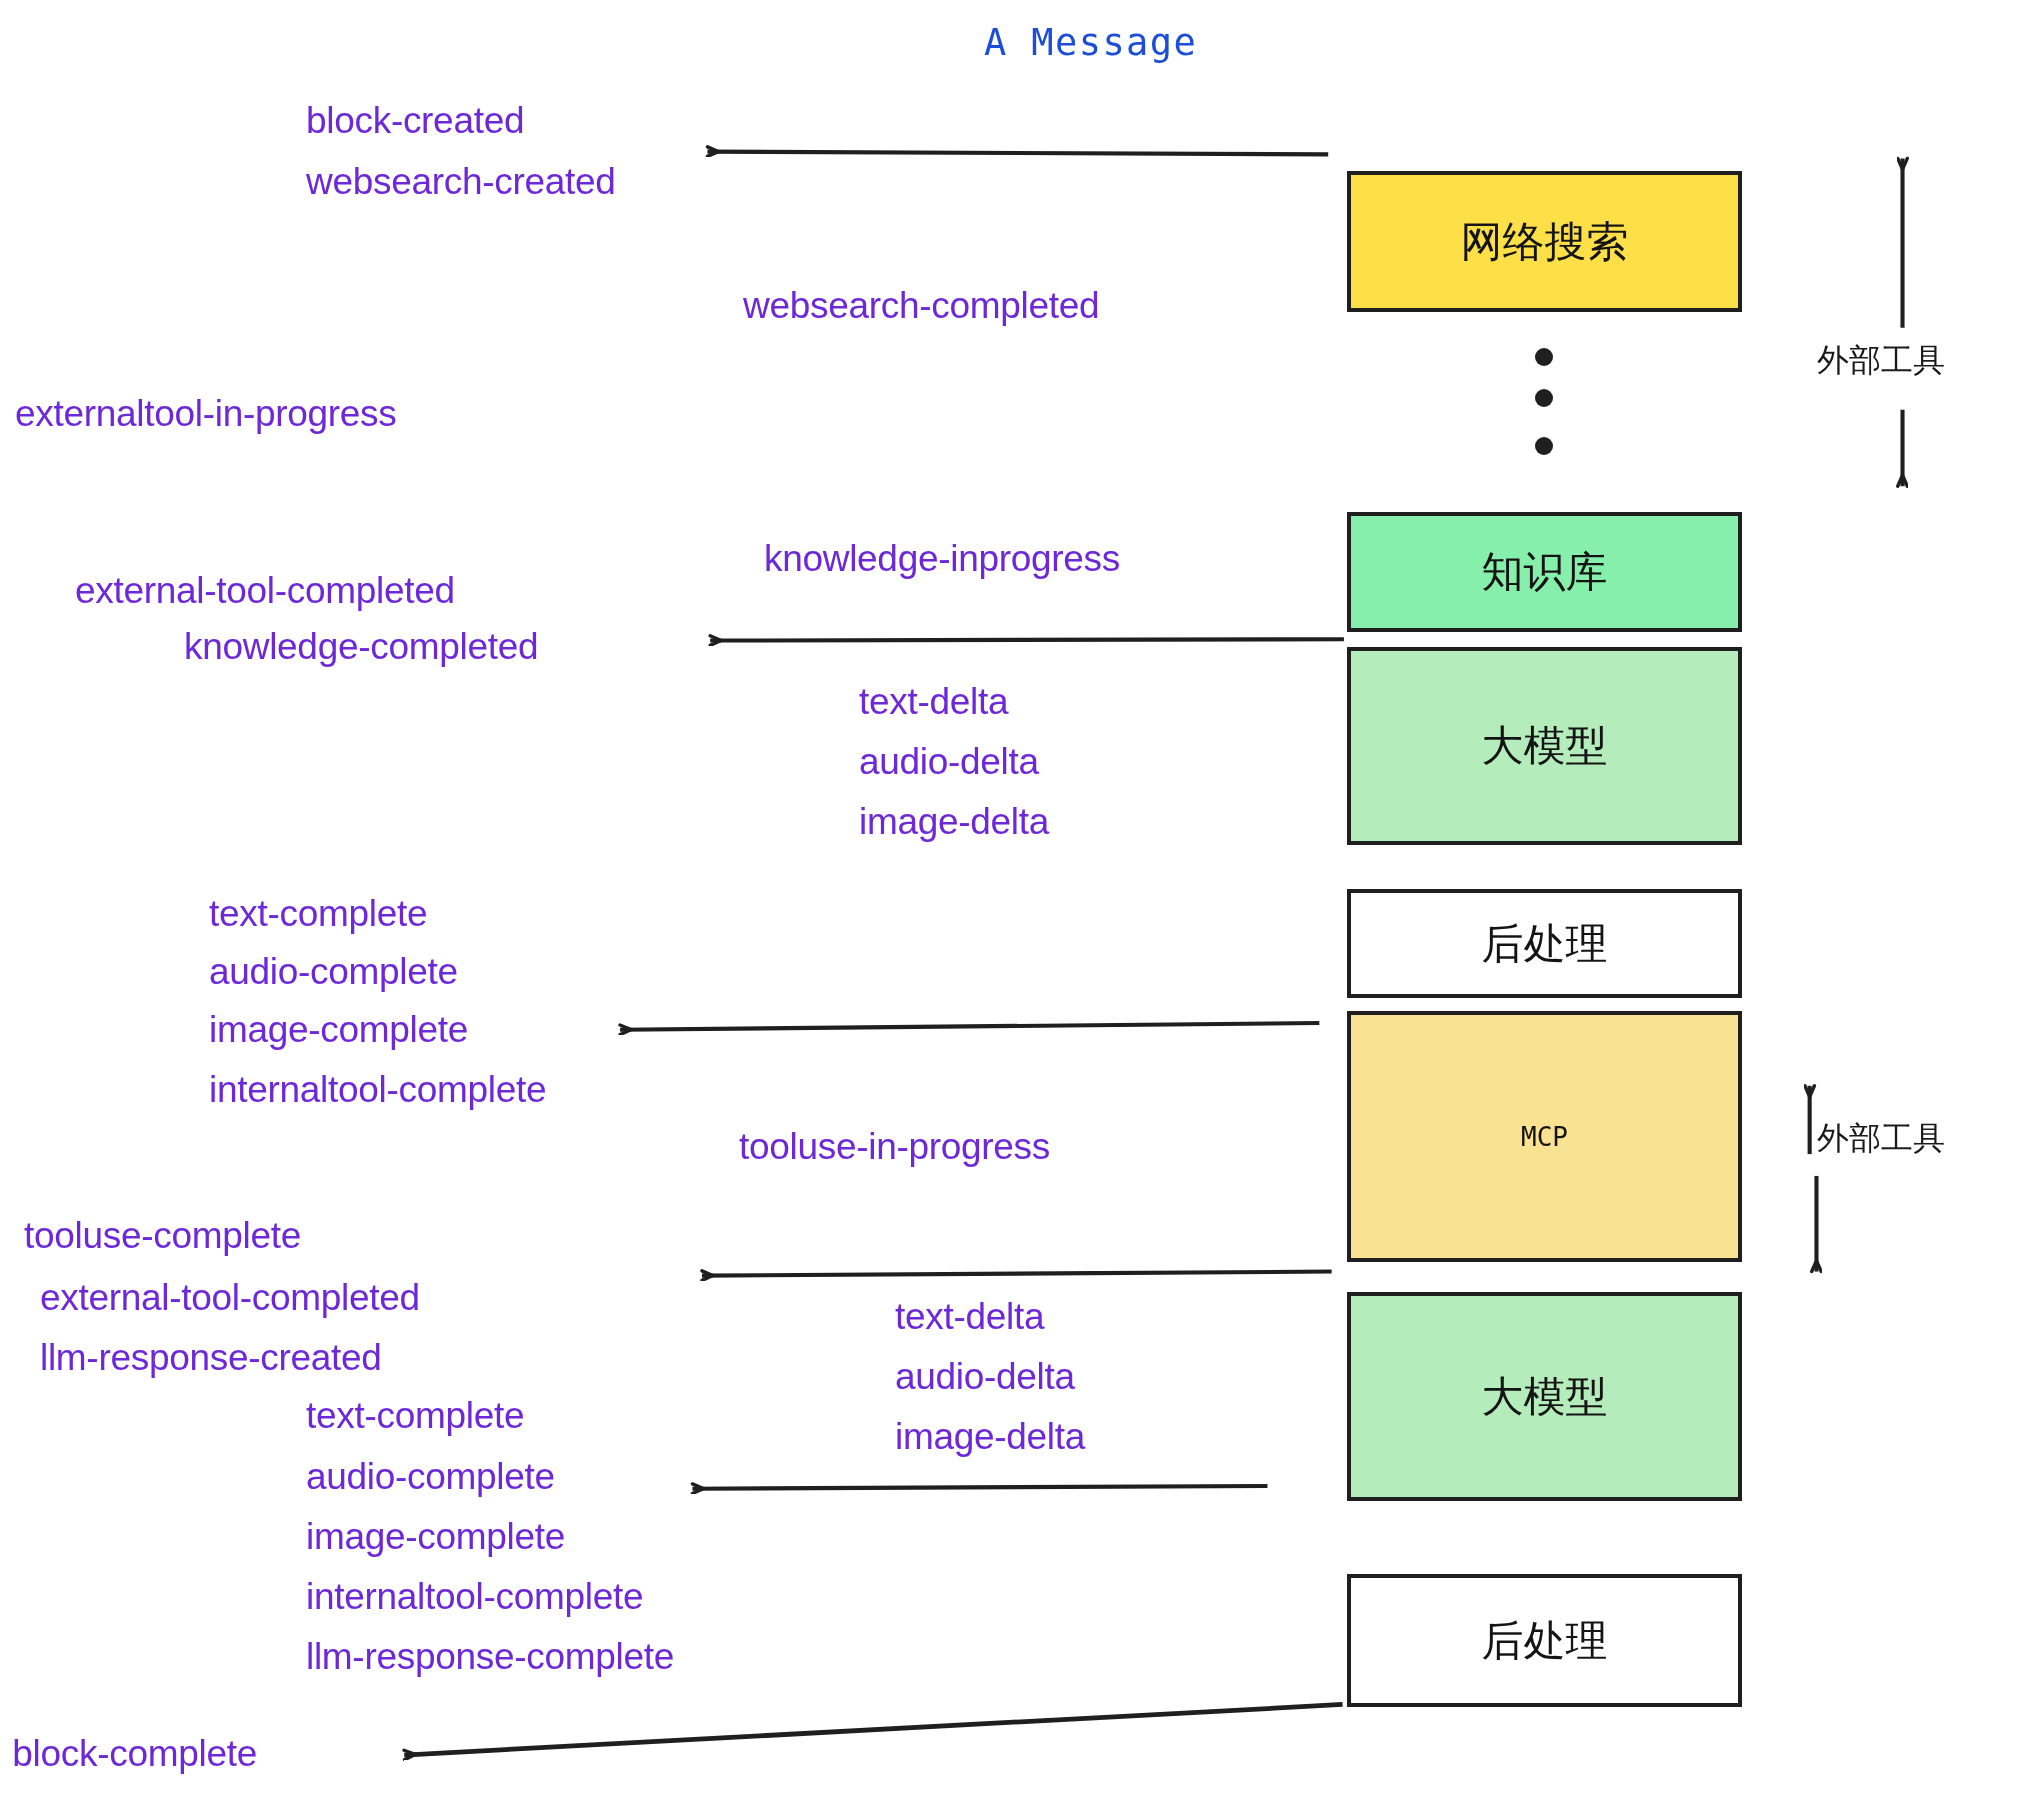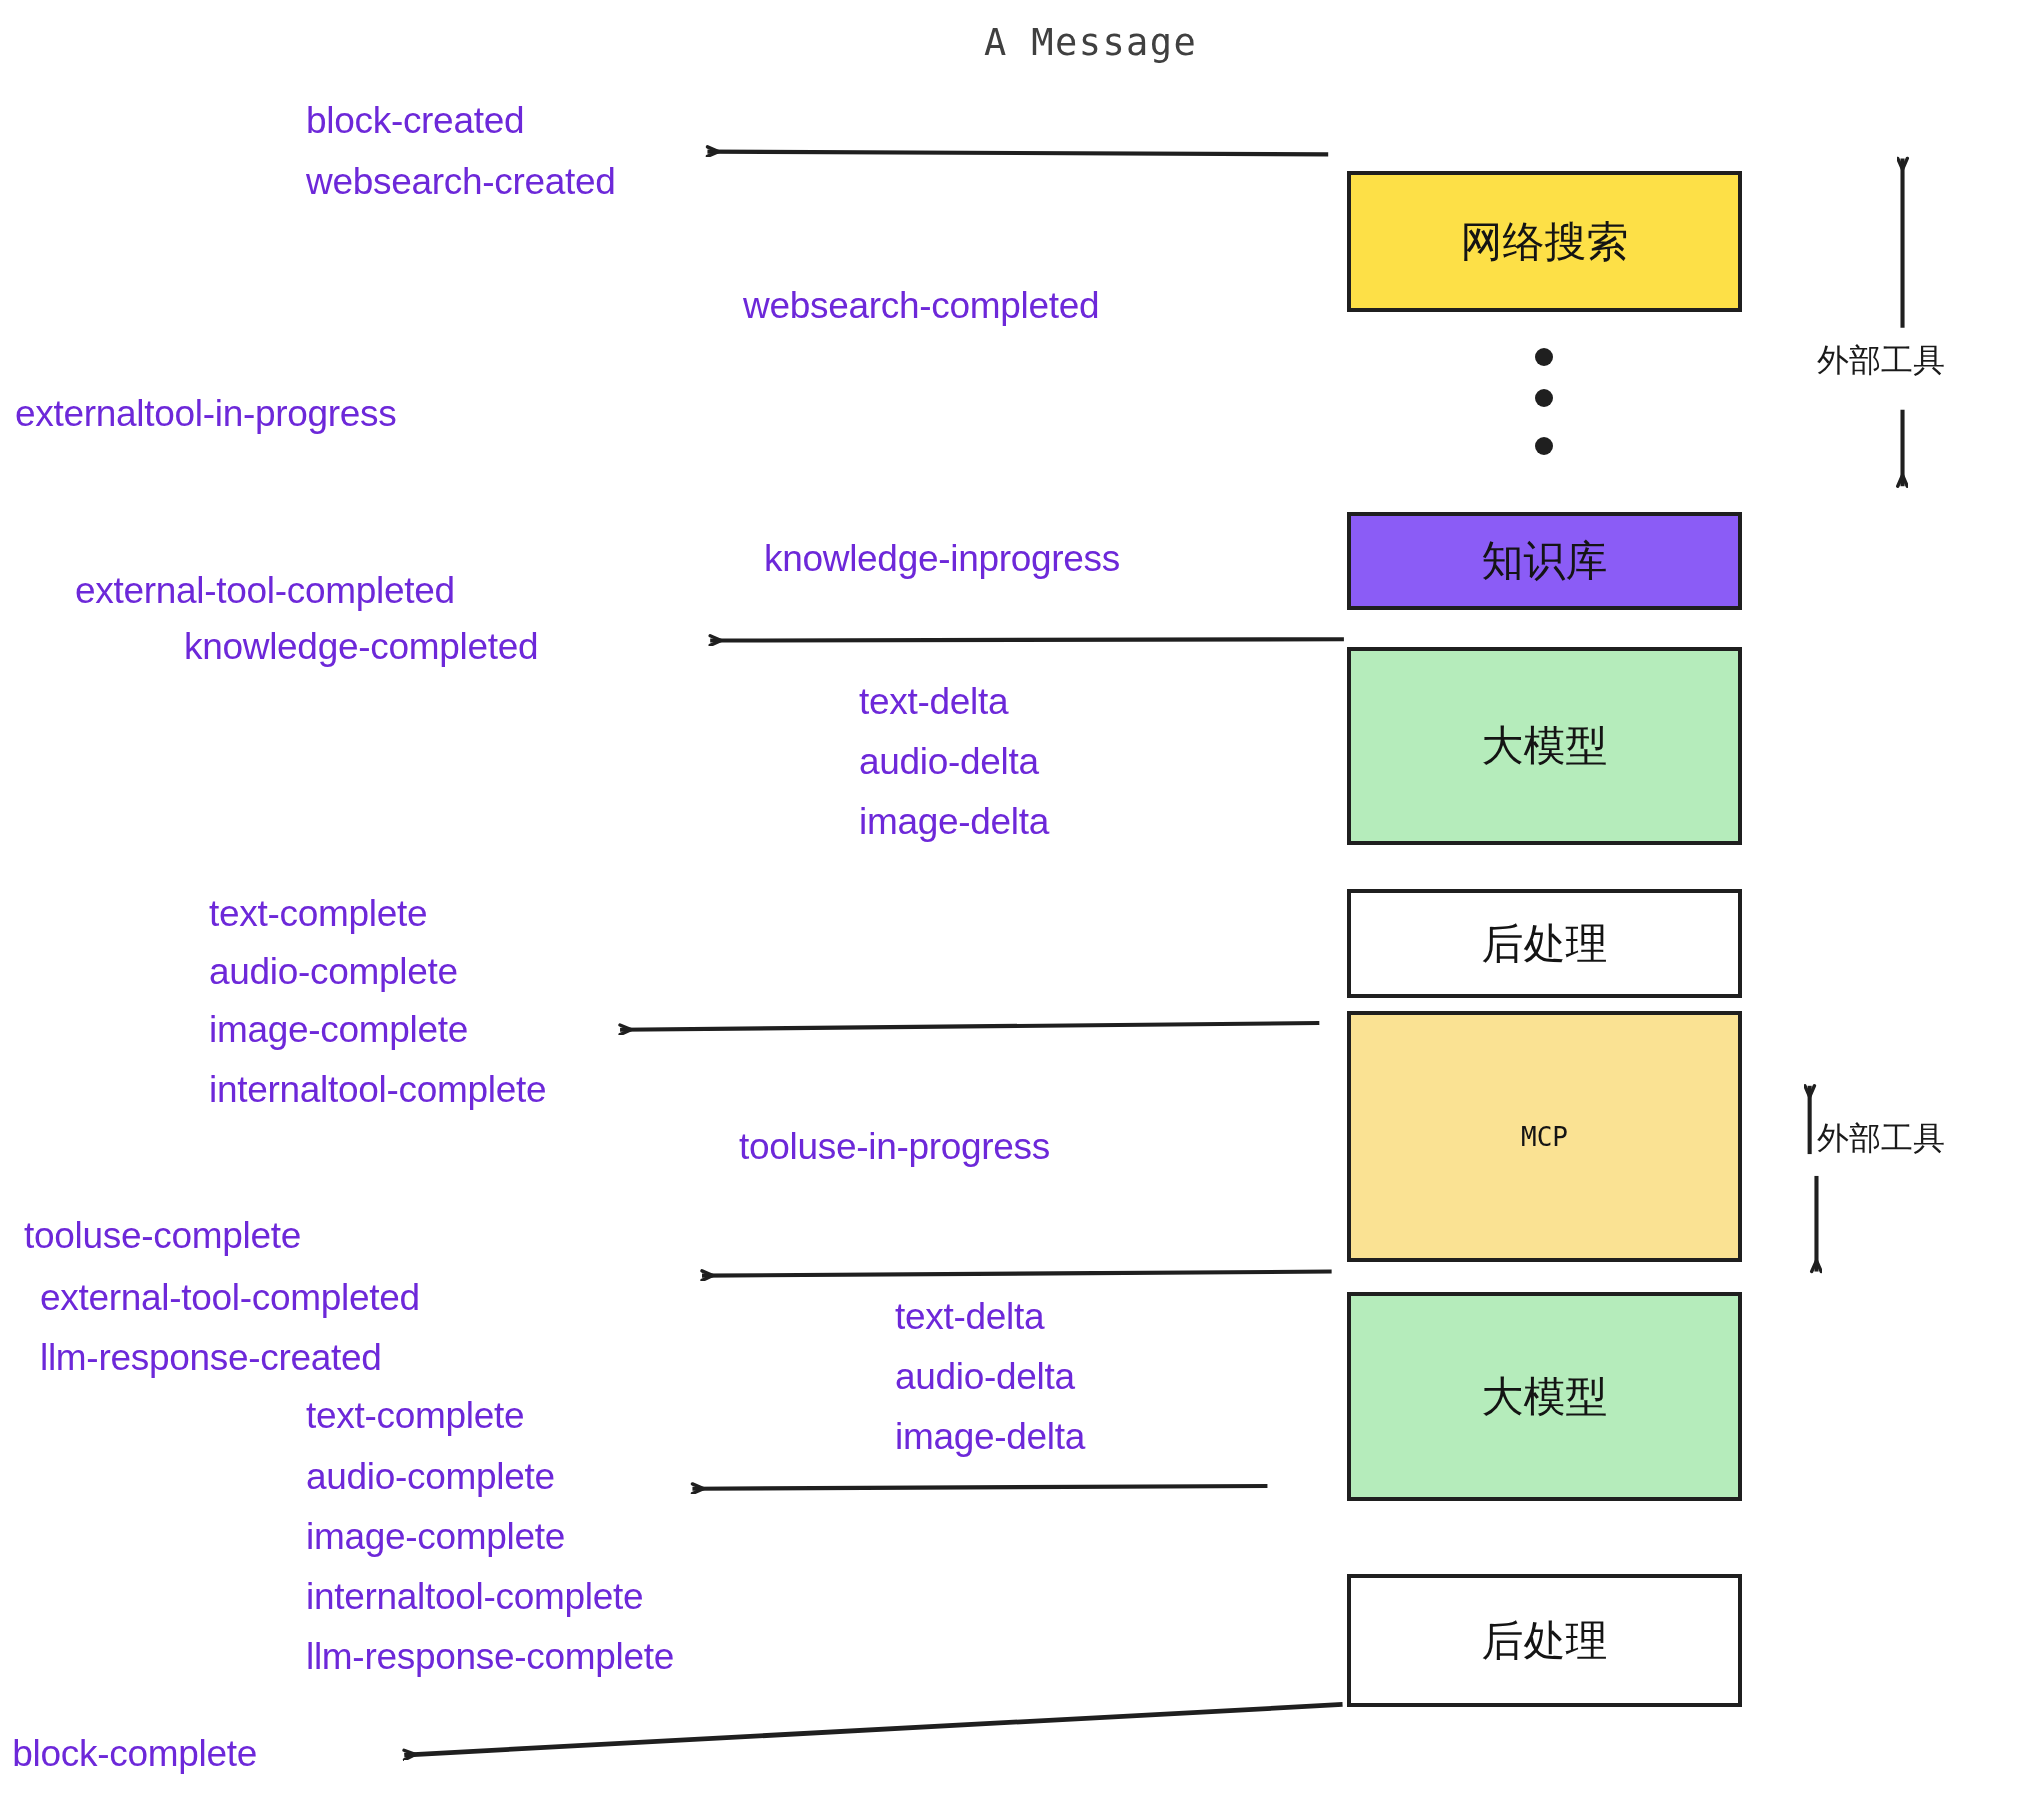--- a/index.html
+++ b/index.html
@@ -21,21 +21,21 @@
     font-size: 37px;
     line-height: 1.0;
     color: #6d28d9;
     white-space: pre;
     letter-spacing: -0.3px;
   }
   .title {
     position: absolute;
     font-family: "DejaVu Sans Mono", monospace;
     font-size: 37px;
-    color: #404040;
+    color: #1d4ed8;
     white-space: pre;
     letter-spacing: 1.4px;
   }
   .box {
     position: absolute;
     box-sizing: border-box;
     border: 4.1px solid #1f1f1f;
     display: flex;
     align-items: center;
     justify-content: center;
@@ -127,21 +127,21 @@
   <div class="mono" style="left:306px; top:1518px;">image-complete</div>
 
   <div class="mono" style="left:306px; top:1578px;">internaltool-complete</div>
 
   <div class="mono" style="left:306px; top:1638px;">llm-response-complete</div>
 
   <div class="mono" style="left:12.3px; top:1735px;">block-complete</div>
 
   <div class="box" style="left:1347px; top:171px; width:395px; height:141px; background:#fde047;">网络搜索</div>
 
-  <div class="box" style="left:1347px; top:512px; width:395px; height:98px; background:#8b5cf6;text-align:center;">知识库</div>
+  <div class="box" style="left:1347px; top:512px; width:395px; height:120px; background:#86efac;text-align:center;">知识库</div>
 
   <div class="box" style="left:1347px; top:647px; width:395px; height:198px; background:#b5ecbb;">大模型</div>
 
   <div class="box" style="left:1347px; top:889px; width:395px; height:109px; background:#ffffff;">后处理</div>
 
   <div class="box lbl-mcp" style="left:1347px; top:1011px; width:395px; height:251px; background:#fae293;">MCP</div>
 
   <div class="box" style="left:1347px; top:1292px; width:395px; height:209px; background:#b5ecbb;">大模型</div>
 
   <div class="box" style="left:1347px; top:1574px; width:395px; height:133px; background:#ffffff;">后处理</div>

